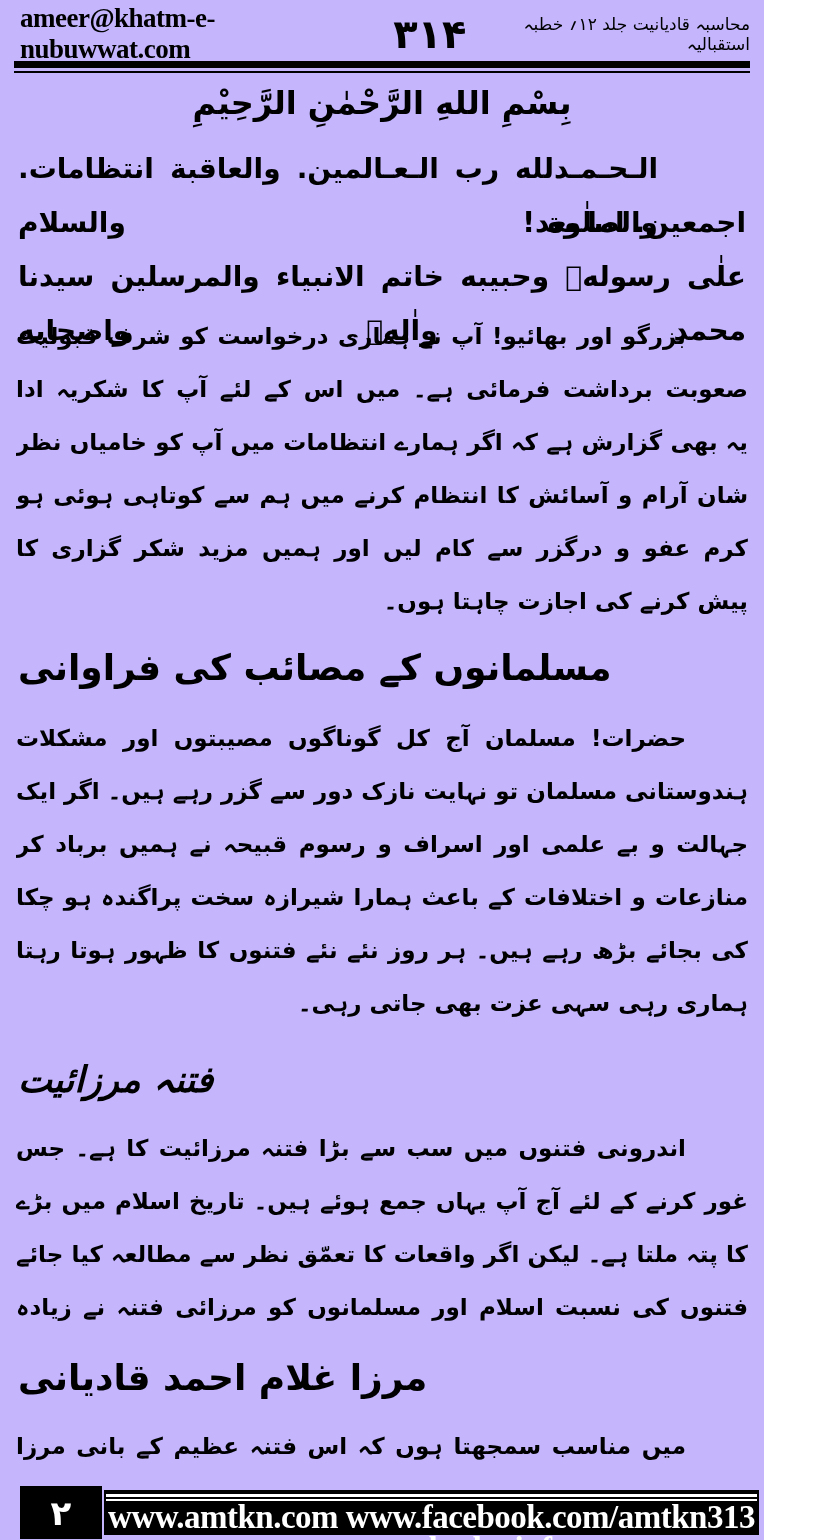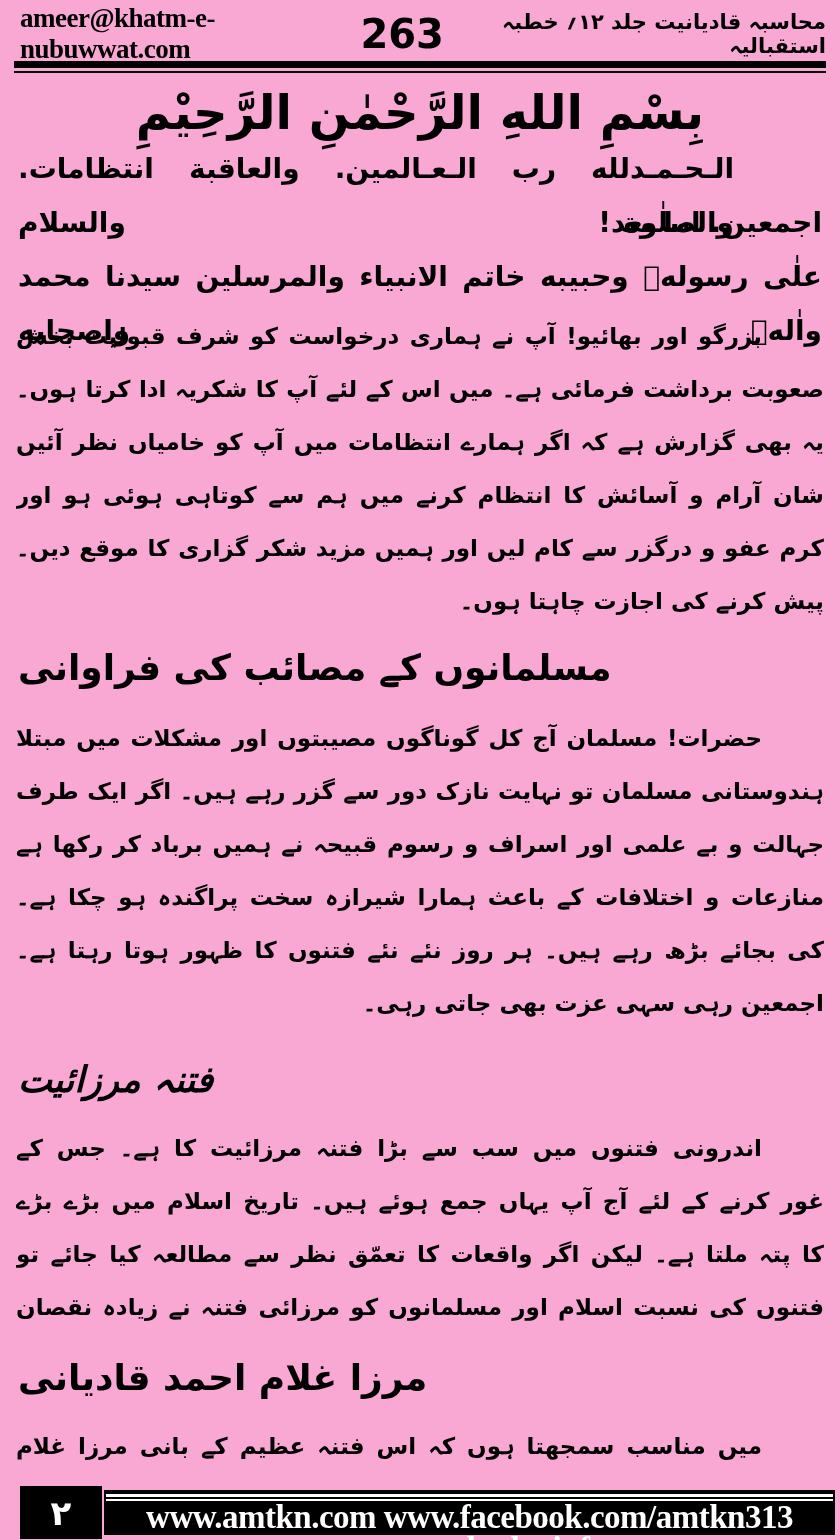--- a/index.html
+++ b/index.html
@@ -1,31 +1,31 @@
 <!DOCTYPE html>
 <html lang="ur"><head>
 <meta charset="utf-8">
 <style>
   html,body{margin:0;padding:0;background:#ffffff;}
   .page{
-    position:relative;width:840px;height:1540px;background:#f9a8d4;color:#000;
+    position:relative;width:764px;height:1540px;background:#c4b5fd;color:#000;
     overflow:hidden;font-family:"DejaVu Sans",sans-serif;
   }
   
   .header{position:absolute;top:10px;left:20px;right:14px;height:48px;
     display:flex;align-items:center;justify-content:space-between;}
   .header-left{display:flex;align-items:center;gap:26px;}
   .email{font-family:"Liberation Serif",serif;font-weight:bold;font-size:27px;letter-spacing:-0.5px;}
   .page-number-top{font-family:"DejaVu Sans",sans-serif;font-weight:bold;font-size:40px;line-height:40px;}
-  .book-title{direction:rtl;font-family:"DejaVu Sans",sans-serif;font-weight:bold;font-size:21px;}
+  .book-title{direction:rtl;font-family:"DejaVu Sans",sans-serif;font-weight:normal;font-size:17px;}
   .top-rule{position:absolute;top:61px;left:14px;right:14px;height:3px;
     border-top:7px solid #000;border-bottom:2px solid #000;}
   
   .bismillah{position:absolute;top:84px;left:0;right:0;text-align:center;direction:rtl;
-    font-weight:bold;font-size:48px;}
+    font-weight:bold;font-size:32px;}
   
   .arabic{position:absolute;top:142px;left:18px;right:18px;direction:rtl;
     font-weight:bold;font-size:28px;}
   .arabic .line{line-height:54px;height:54px;text-align:justify;text-align-last:justify;}
   .arabic .line.first{padding-right:88px;}
   .arabic .line.last{text-align-last:right;}
   
   .urdu{position:absolute;left:16px;right:16px;direction:rtl;font-weight:bold;font-size:23px;}
   .urdu .line{line-height:53px;height:53px;text-align:justify;text-align-last:justify;overflow:hidden;}
   .urdu .line.first{padding-right:62px;}
@@ -51,21 +51,21 @@
     font-weight:bold;font-size:33px;line-height:32px;letter-spacing:-0.5px;}
 </style>
 </head>
 <body>
 
 <div class="page">
 
   <div class="header">
     <div class="header-left">
       <span class="email">ameer@khatm-e-nubuwwat.com</span>
-      <span class="page-number-top">263</span>
+      <span class="page-number-top">۳۱۴</span>
     </div>
     <span class="book-title" dir="rtl">محاسبہ قادیانیت جلد ۱۲؍ خطبہ استقبالیہ</span>
   </div>
   <div class="top-rule"></div>
 
   <div class="bismillah">بِسْمِ اللهِ الرَّحْمٰنِ الرَّحِيْمِ</div>
 
   <div class="arabic">
     <div class="line first">الـحـمـدلله رب الـعـالمين. والعاقبة انتظامات. والصلٰوة والسلام</div>
     <div class="line last">اجمعين. اما بعد!</div>
@@ -81,21 +81,21 @@
     <div class="line last">پیش کرنے کی اجازت چاہتا ہوں۔</div>
   </div>
 
   <div class="section-heading h1">مسلمانوں کے مصائب کی فراوانی</div>
   <div class="urdu para2">
     <div class="line first">حضرات! مسلمان آج کل گوناگوں مصیبتوں اور مشکلات میں مبتلا ہیں۔ بالخصوص</div>
     <div class="line">ہندوستانی مسلمان تو نہایت نازک دور سے گزر رہے ہیں۔ اگر ایک طرف افلاس و تنگ دستی،</div>
     <div class="line">جہالت و بے علمی اور اسراف و رسوم قبیحہ نے ہمیں برباد کر رکھا ہے تو دوسری طرف اندرونی</div>
     <div class="line">منازعات و اختلافات کے باعث ہمارا شیرازہ سخت پراگندہ ہو چکا ہے۔ اختلافات کم ہونے</div>
     <div class="line">کی بجائے بڑھ رہے ہیں۔ ہر روز نئے نئے فتنوں کا ظہور ہوتا رہتا ہے۔ جس کا نتیجہ یہ ہے کہ</div>
-    <div class="line last">اجمعين رہی سہی عزت بھی جاتی رہی۔</div>
+    <div class="line last">ہماری رہی سہی عزت بھی جاتی رہی۔</div>
   </div>
 
   <div class="section-heading h2">فتنہ مرزائیت</div>
   <div class="urdu para3">
     <div class="line first">اندرونی فتنوں میں سب سے بڑا فتنہ مرزائیت کا ہے۔ جس کے انسداد کی تدابیر پر</div>
     <div class="line">غور کرنے کے لئے آج آپ یہاں جمع ہوئے ہیں۔ تاریخ اسلام میں بڑے بڑے اہم فتنوں</div>
     <div class="line">کا پتہ ملتا ہے۔ لیکن اگر واقعات کا تعمّق نظر سے مطالعہ کیا جائے تو تسلیم کرنا پڑتا ہے کہ تمام</div>
     <div class="line last">فتنوں کی نسبت اسلام اور مسلمانوں کو مرزائی فتنہ نے زیادہ نقصان پہنچایا ہے۔</div>
   </div>
 

